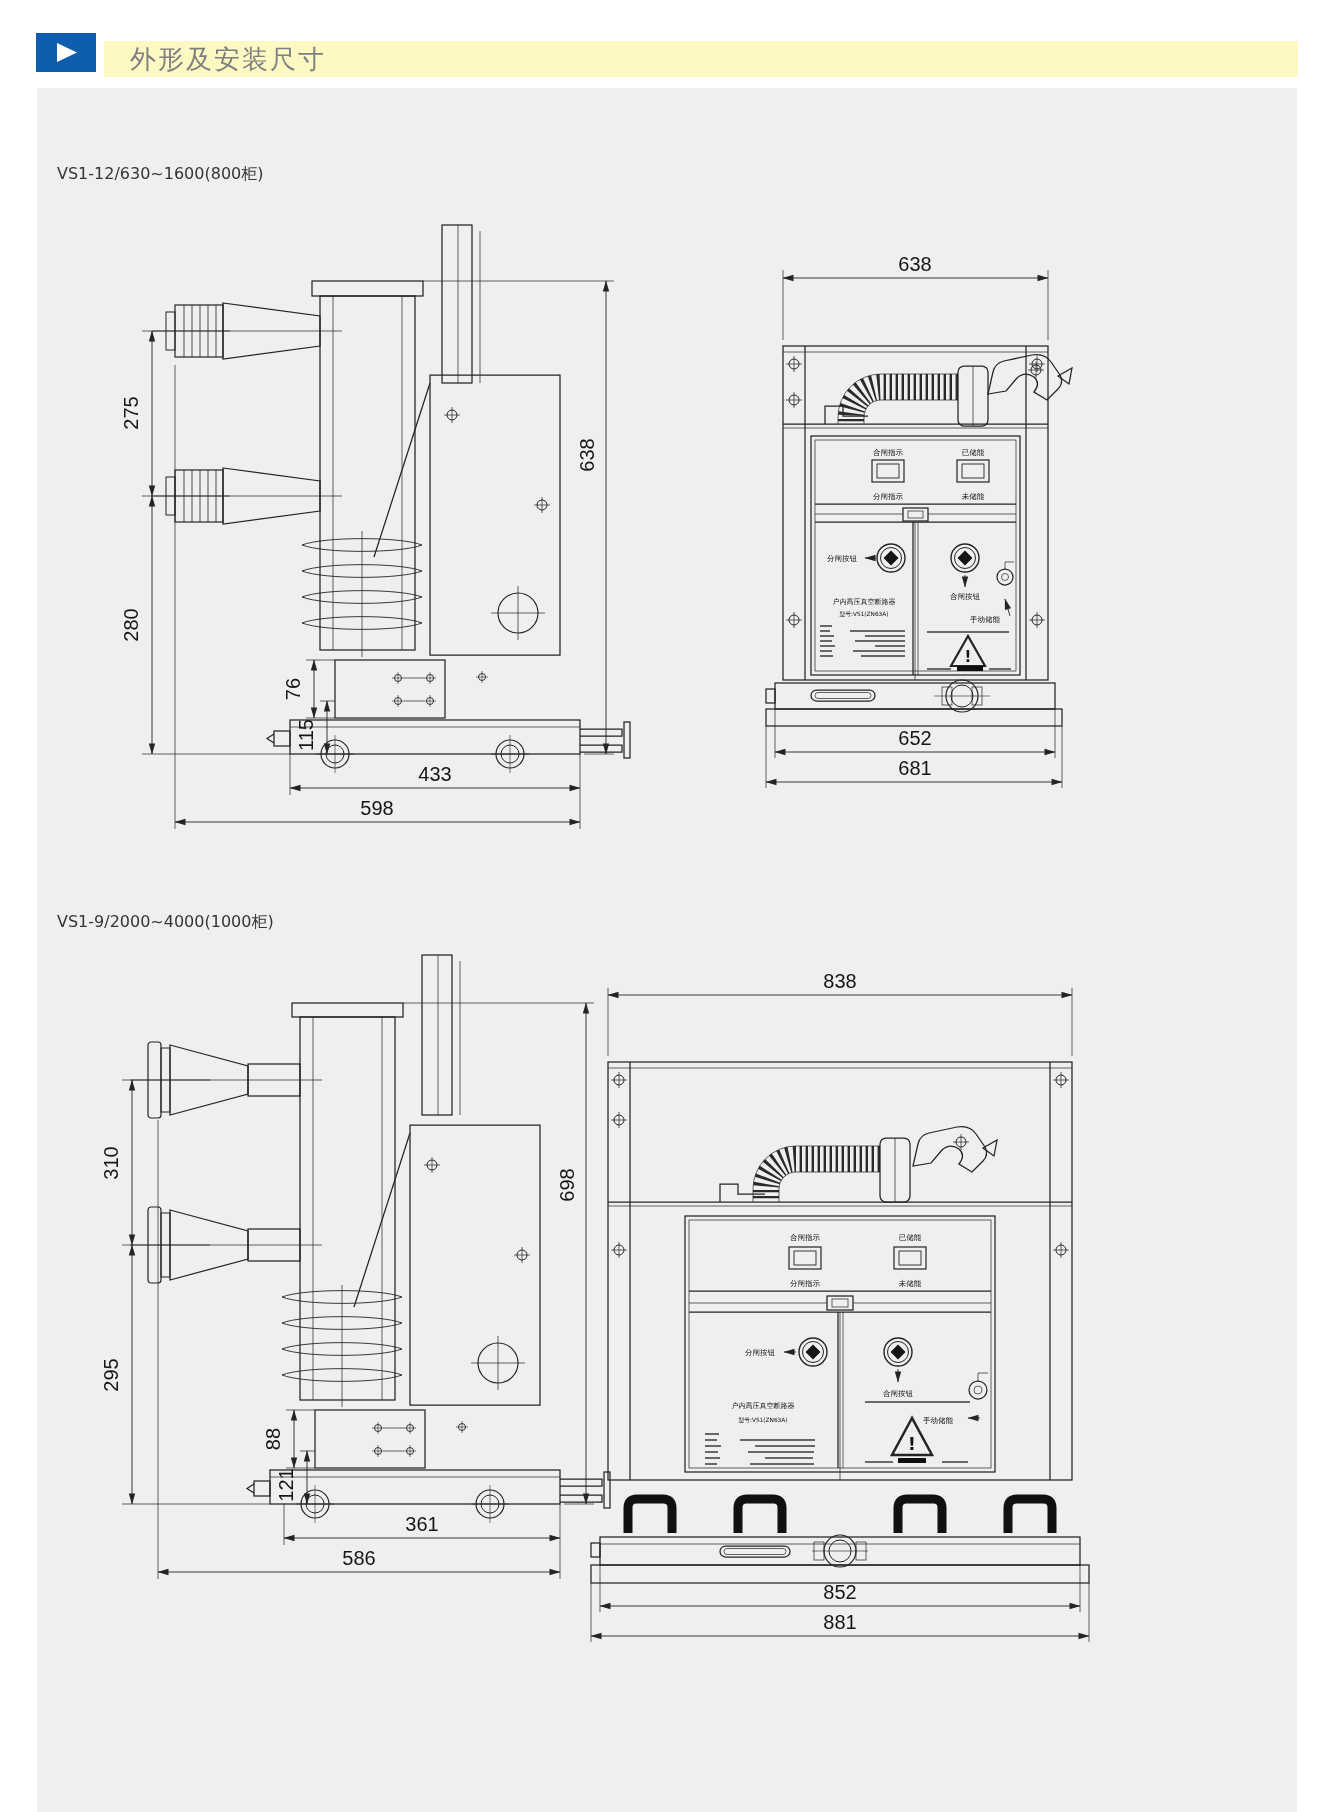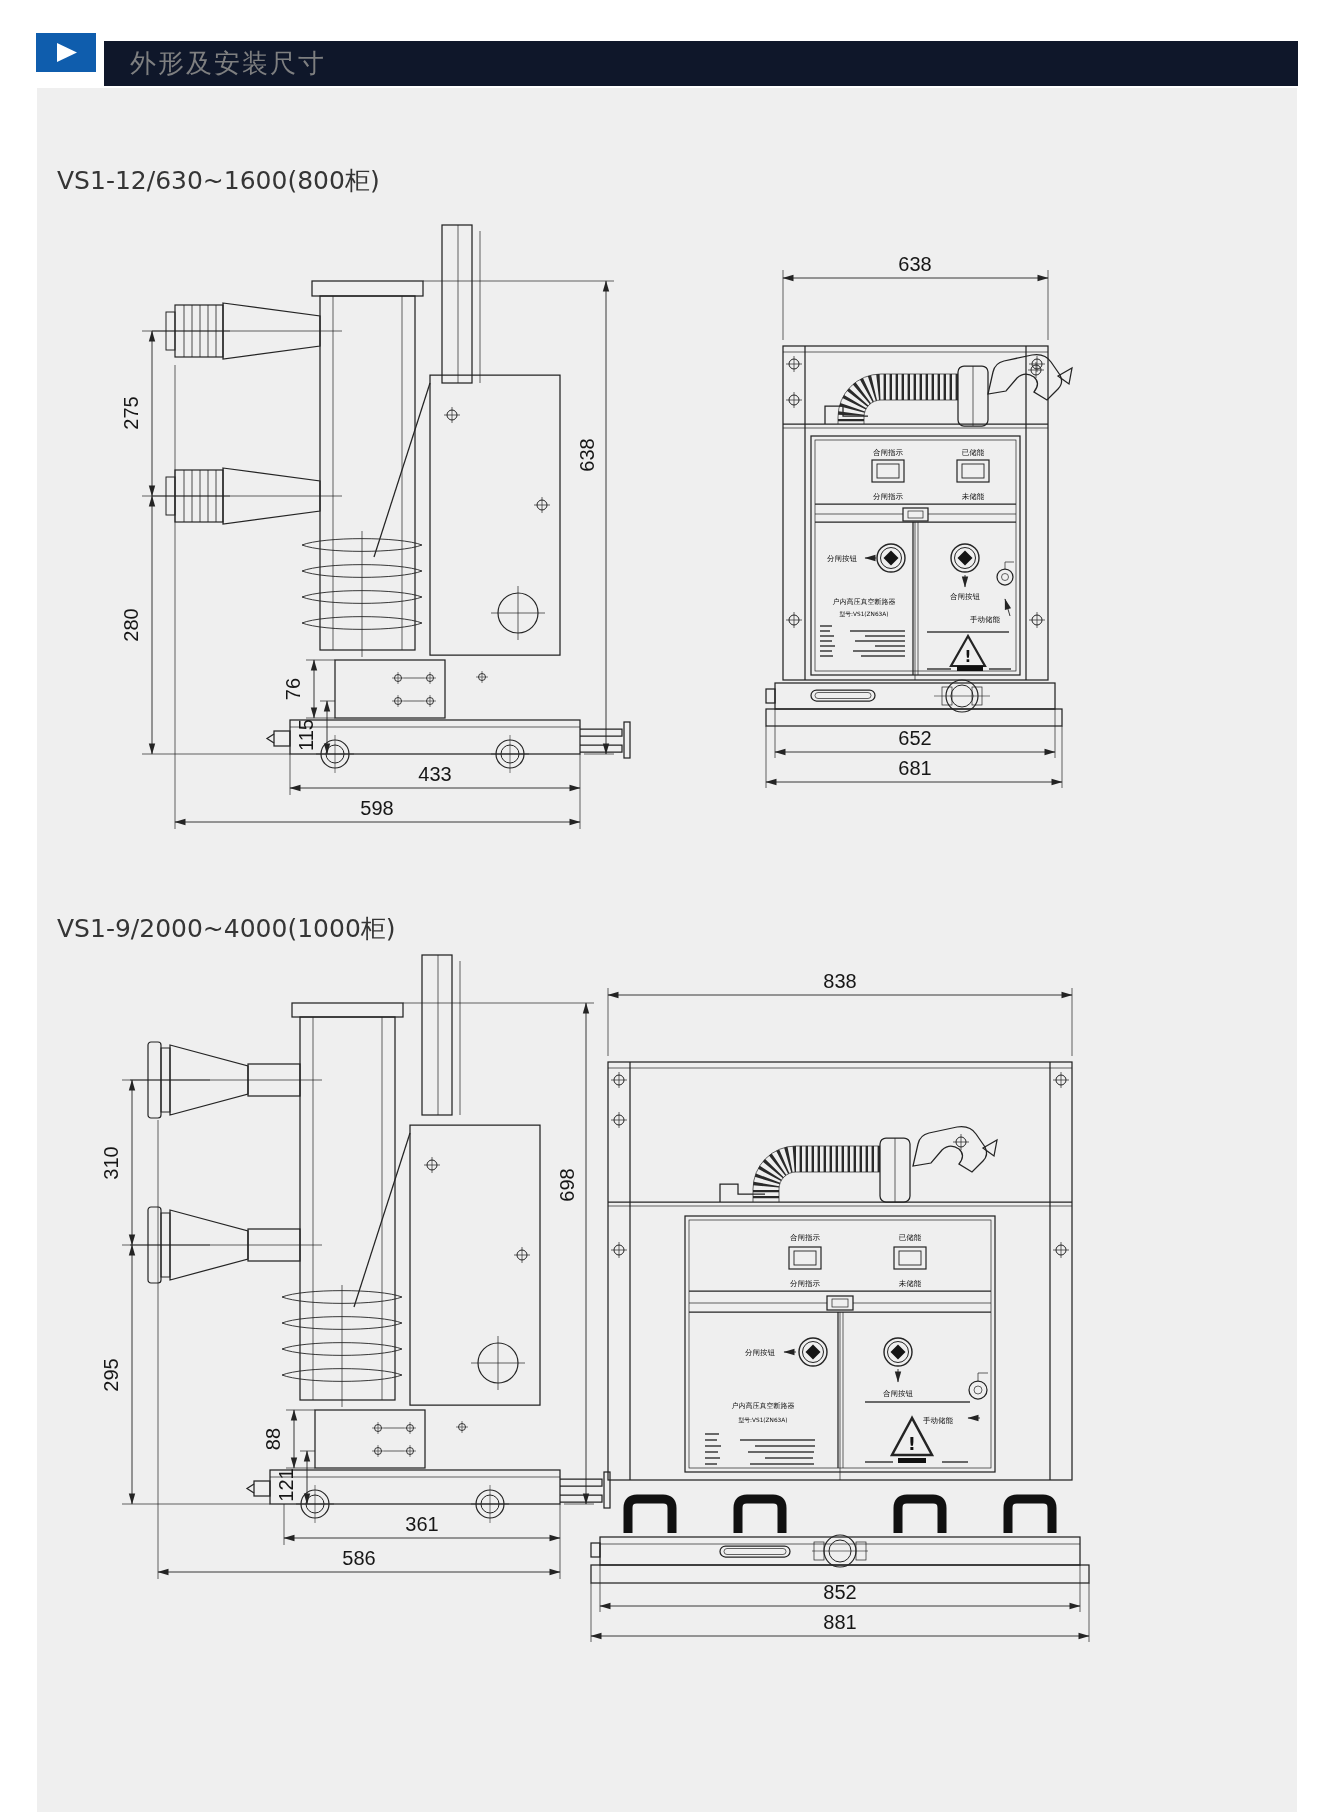--- a/index.html
+++ b/index.html
@@ -1,25 +1,25 @@
 <!DOCTYPE html>
 <html><head>
 <meta charset="utf-8">
 <style>
   html,body{margin:0;padding:0;background:#fff;}
   .page{position:relative;width:1334px;height:1812px;background:#ffffff;overflow:hidden;
         font-family:"DejaVu Sans","Liberation Sans",sans-serif;}
   .hdr-icon{position:absolute;left:36px;top:33px;width:60px;height:39px;}
   .hdr-icon .tri{position:absolute;left:21px;top:10px;width:20px;height:19px;background:#fff;
         clip-path:polygon(0 0,100% 50%,0 100%);}
-  .hdr-bar{position:absolute;left:104px;top:41px;width:1194px;height:45px;background:#0f172a;
+  .hdr-bar{position:absolute;left:104px;top:41px;width:1194px;height:36px;background:#fef9c3;
         display:flex;align-items:center;padding-left:26px;box-sizing:border-box;}
   .hdr-title{font-size:26px;color:#7e7f80;letter-spacing:2px;}
   .panel{position:absolute;left:37px;top:88px;width:1260px;height:1724px;background:#efefef;}
-  .sec-title{position:absolute;font-size:25px;color:#353535;}
+  .sec-title{position:absolute;font-size:16px;color:#353535;}
   svg{position:absolute;overflow:visible;}
   .ln{fill:none;stroke:#242424;stroke-width:1.25px;}
   .tn{fill:none;stroke:#242424;stroke-width:0.7px;}
   .dim{fill:none;stroke:#242424;stroke-width:0.9px;}
   .ext{fill:none;stroke:#242424;stroke-width:0.7px;}
   .rib{fill:none;stroke:#2a2a2a;stroke-width:26px;stroke-dasharray:2.4 3.6;}
   .fp{fill:none;stroke:#3d3d3d;stroke-width:1.5px;}
   .blk{fill:#101010;stroke:none;}
   .dtx{font-family:"Liberation Sans","DejaVu Sans",sans-serif;font-size:20px;fill:#161616;}
   .mtx{font-size:7.5px;fill:#111;}

